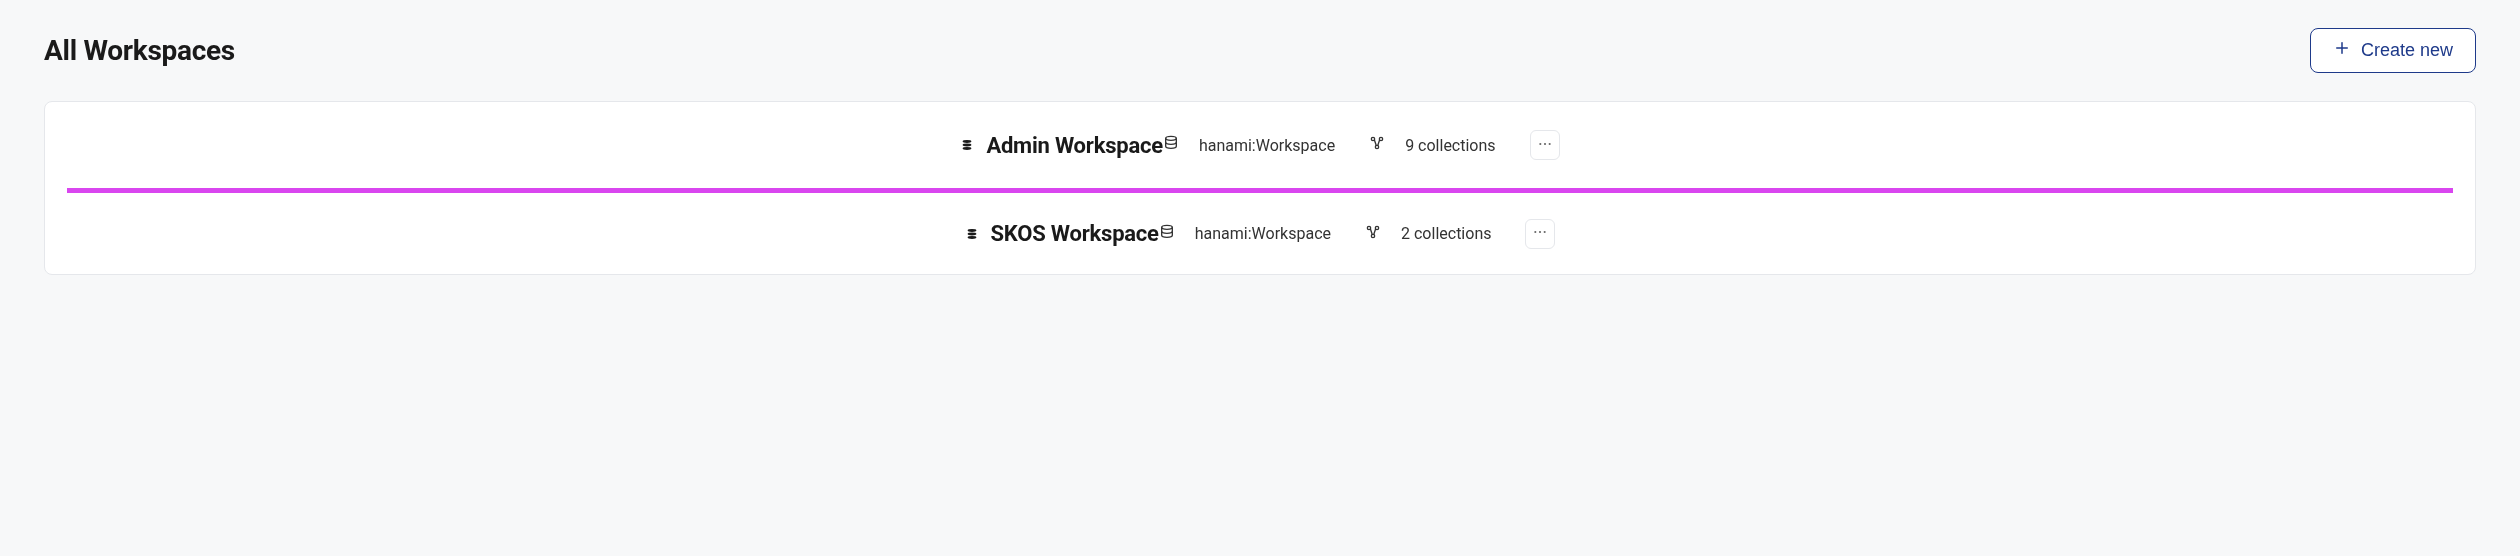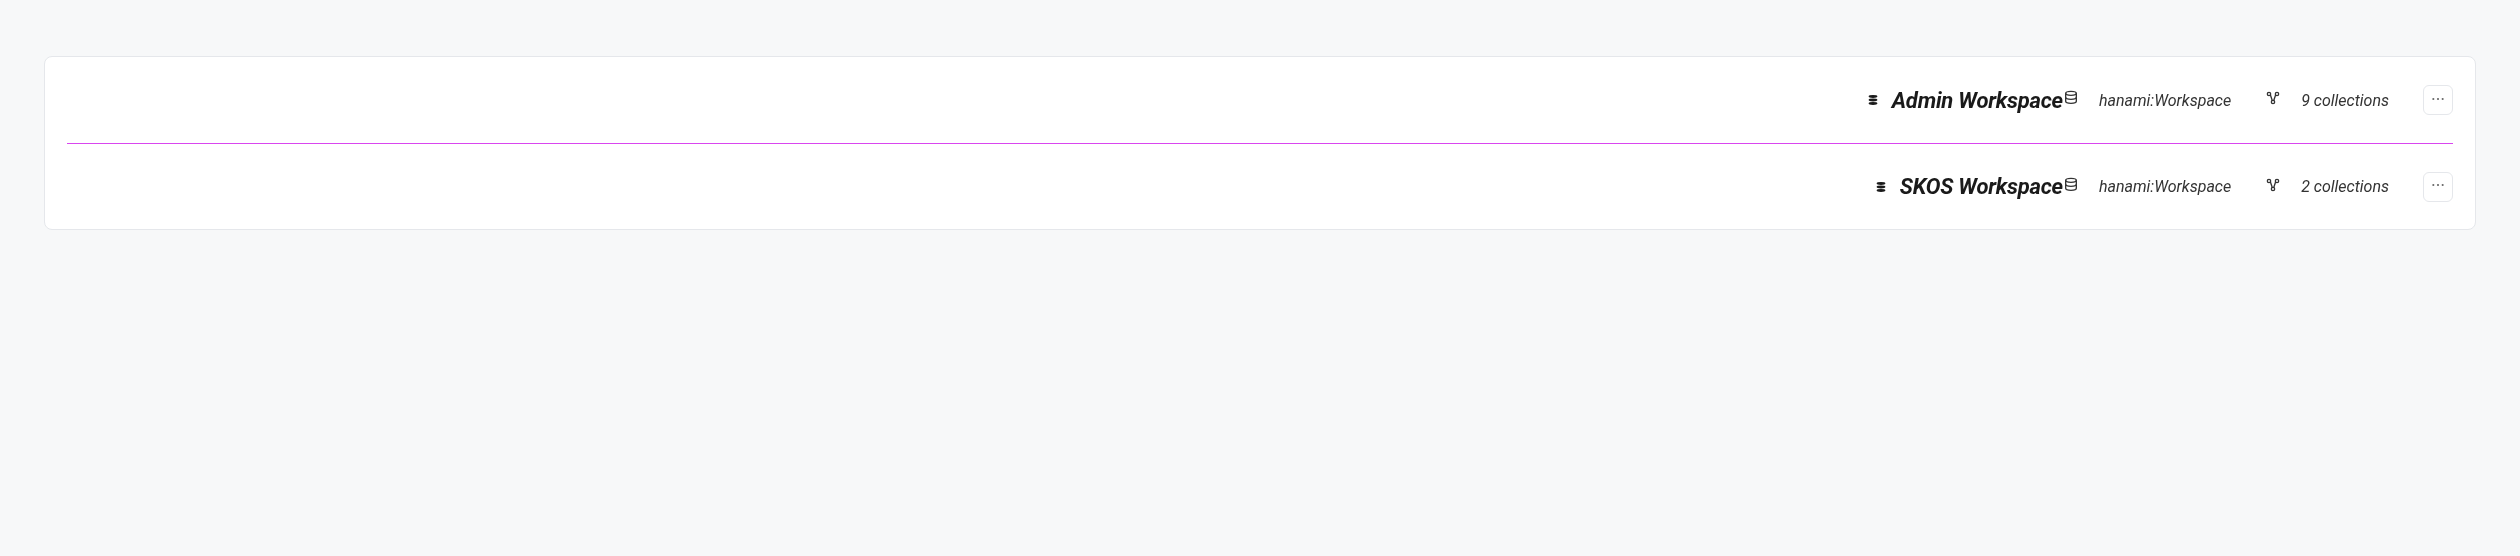--- a/index.html
+++ b/index.html
@@ -44,27 +44,26 @@
     }
     .panel {
       background: #ffffff;
       border: 1px solid #e5e7eb;
       border-radius: 8px;
       padding: 0 22px;
     }
     .workspace-row {
       display: flex;
       align-items: center;
-      justify-content: flex-end;
+      justify-content: center;
       min-height: 86px;
       padding: 0px 0;
-      font-style: italic;
     }
     .workspace-row + .workspace-row {
-      border-top: 1px solid #d946ef;
+      border-top: 5px solid #d946ef;
     }
     .ws-left {
       display: flex;
       align-items: center;
       gap: 12px;
     }
     .ws-title {
       font-size: 22px;
       font-weight: 700;
       color: #1a1a1a;
@@ -107,20 +106,30 @@
     }
     .more-btn svg {
       width: 16px;
       height: 16px;
     }
   </style>
 </head>
 <body>
 
 <div class="header">
+  <h1 class="page-title">All Workspaces</h1>
+  <button class="create-btn">
+    <span>
+      <svg viewBox="0 0 24 24" fill="none" stroke="currentColor" stroke-width="2" stroke-linecap="round">
+        <line x1="12" y1="5" x2="12" y2="19"></line>
+        <line x1="5" y1="12" x2="19" y2="12"></line>
+      </svg>
+    </span>
+    <span>Create new</span>
+  </button>
 </div>
 
 <div class="panel">
 
   <div class="workspace-row">
     <div class="ws-left">
       <span class="stack-icon-sm">
         <svg viewBox="0 0 16 16" fill="#1a1a1a">
           <ellipse cx="8" cy="4" rx="5" ry="1.6"></ellipse>
           <ellipse cx="8" cy="8" rx="5" ry="1.6"></ellipse>

